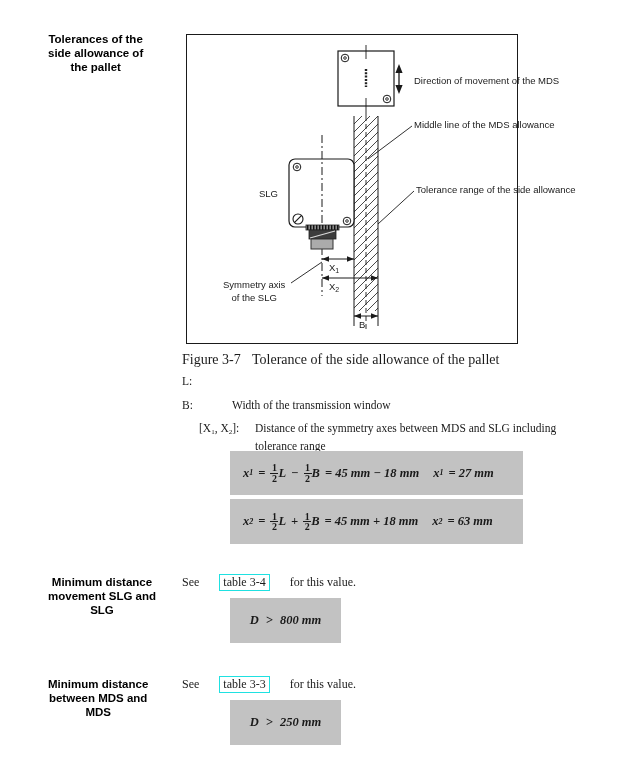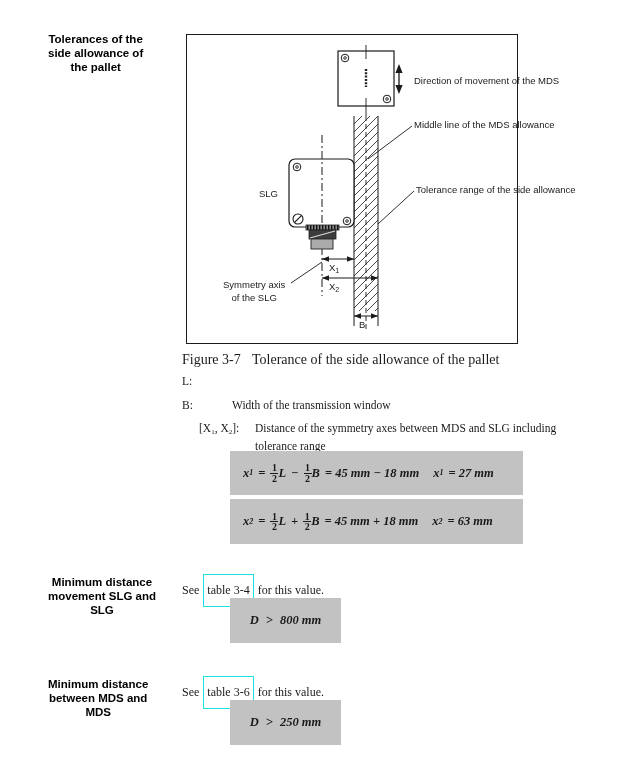--- a/index.html
+++ b/index.html
@@ -13,21 +13,21 @@
   .dimsub{font-size:7px;vertical-align:-2px;}
   .caption{font-size:14px;}
   .graybox{background:#c2c2c2;display:flex;align-items:center;}
   .formula{font-weight:bold;font-style:italic;font-size:12.5px;display:flex;align-items:center;gap:5px;white-space:nowrap;}
   .formula .frac{display:inline-flex;flex-direction:column;align-items:center;font-style:normal;font-size:10px;line-height:9.5px;font-weight:bold;}
   .formula .frac .num{border-bottom:1.1px solid #1a1a1a;padding:0 1.5px;}
   .formula sub{font-size:8px;font-style:italic;vertical-align:-3px;line-height:0;}
   .tok{display:inline-flex;align-items:center;}
   .result-gap{margin-left:9px;}
   .seeline{font-size:12px;display:flex;align-items:center;white-space:nowrap;}
-  .linkbox{border:1px solid #1fe1e1;padding:8px 3px;margin:0 4px;display:inline-block;}
+  .linkbox{border:1px solid #1fe1e1;padding:0 3px;margin:0 20px;display:inline-block;}
   .dformula{font-weight:bold;font-style:italic;font-size:12.5px;display:flex;gap:7px;align-items:center;justify-content:center;width:100%;}
   i{font-style:italic;}
 </style>
 </head>
 <body>
 
 <div class="page">
 
   <div class="abs sidehead" style="left:48px;top:32px;">
     <div>Tolerances of the</div>
@@ -219,21 +219,21 @@
     </div>
   </div>
 
   <div class="abs sidehead" style="left:48px;top:677px;">
     <div>Minimum distance</div>
     <div>between MDS and</div>
     <div>MDS</div>
   </div>
   <div class="abs seeline" style="left:182px;top:676px;">
     <span>See</span>
-    <span class="linkbox">table 3-6</span>
+    <span class="linkbox">table 3-3</span>
     <span>for this value.</span>
   </div>
   <div class="abs graybox" style="left:230px;top:700px;width:111px;height:45px;">
     <div class="dformula">
       <i>D</i>
         <span>&gt;</span>
         <i>250 mm</i>
     </div>
   </div>
 

